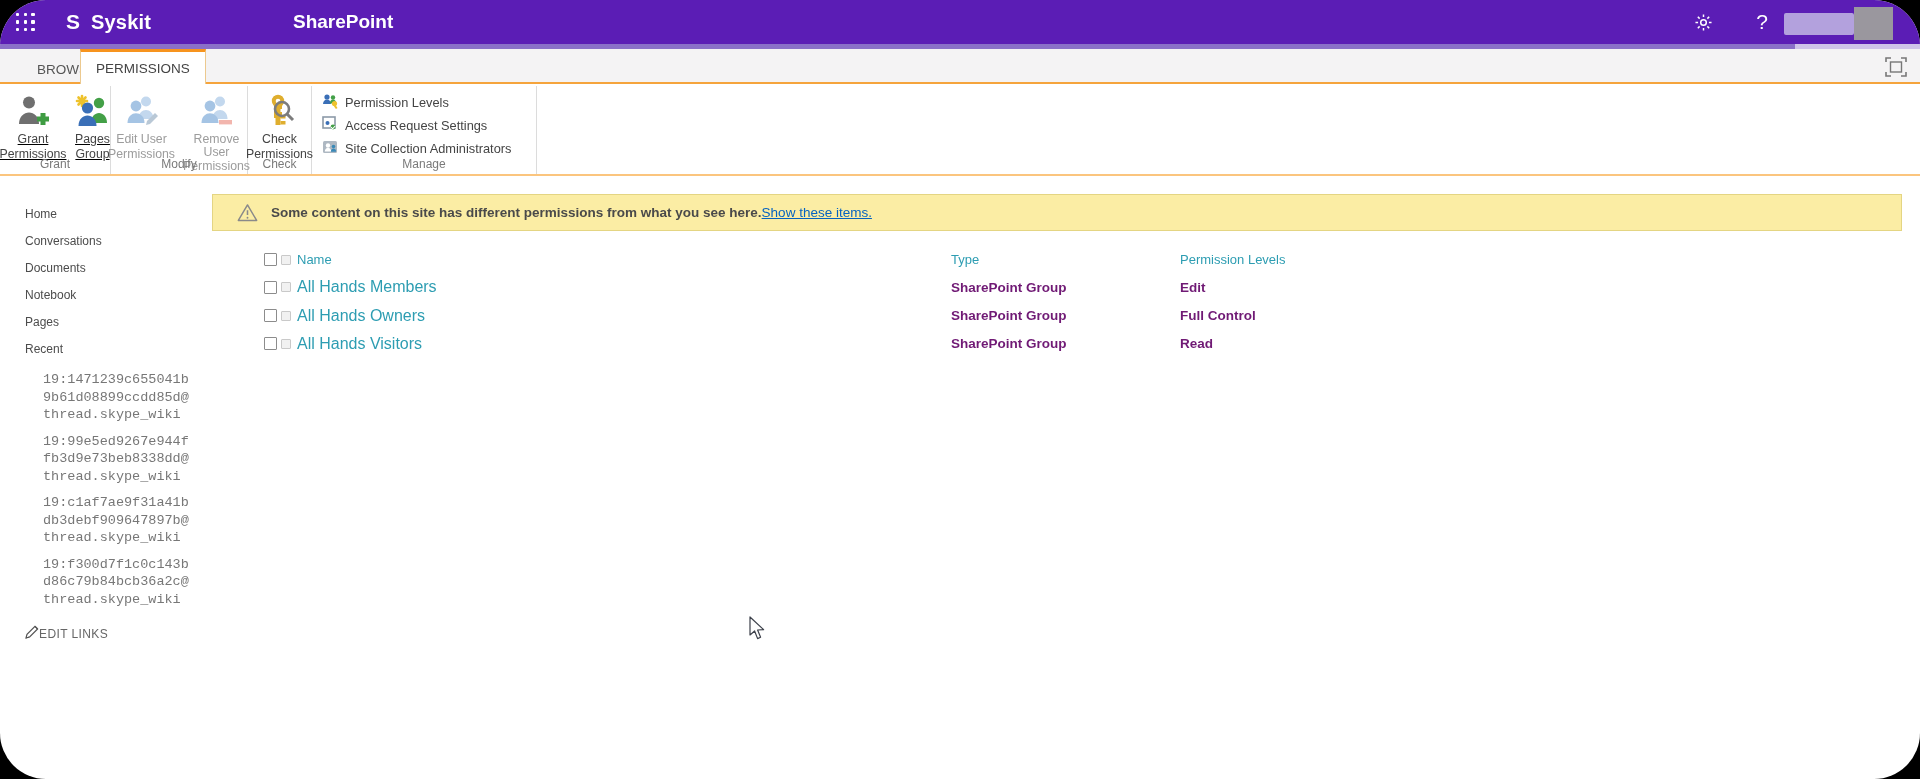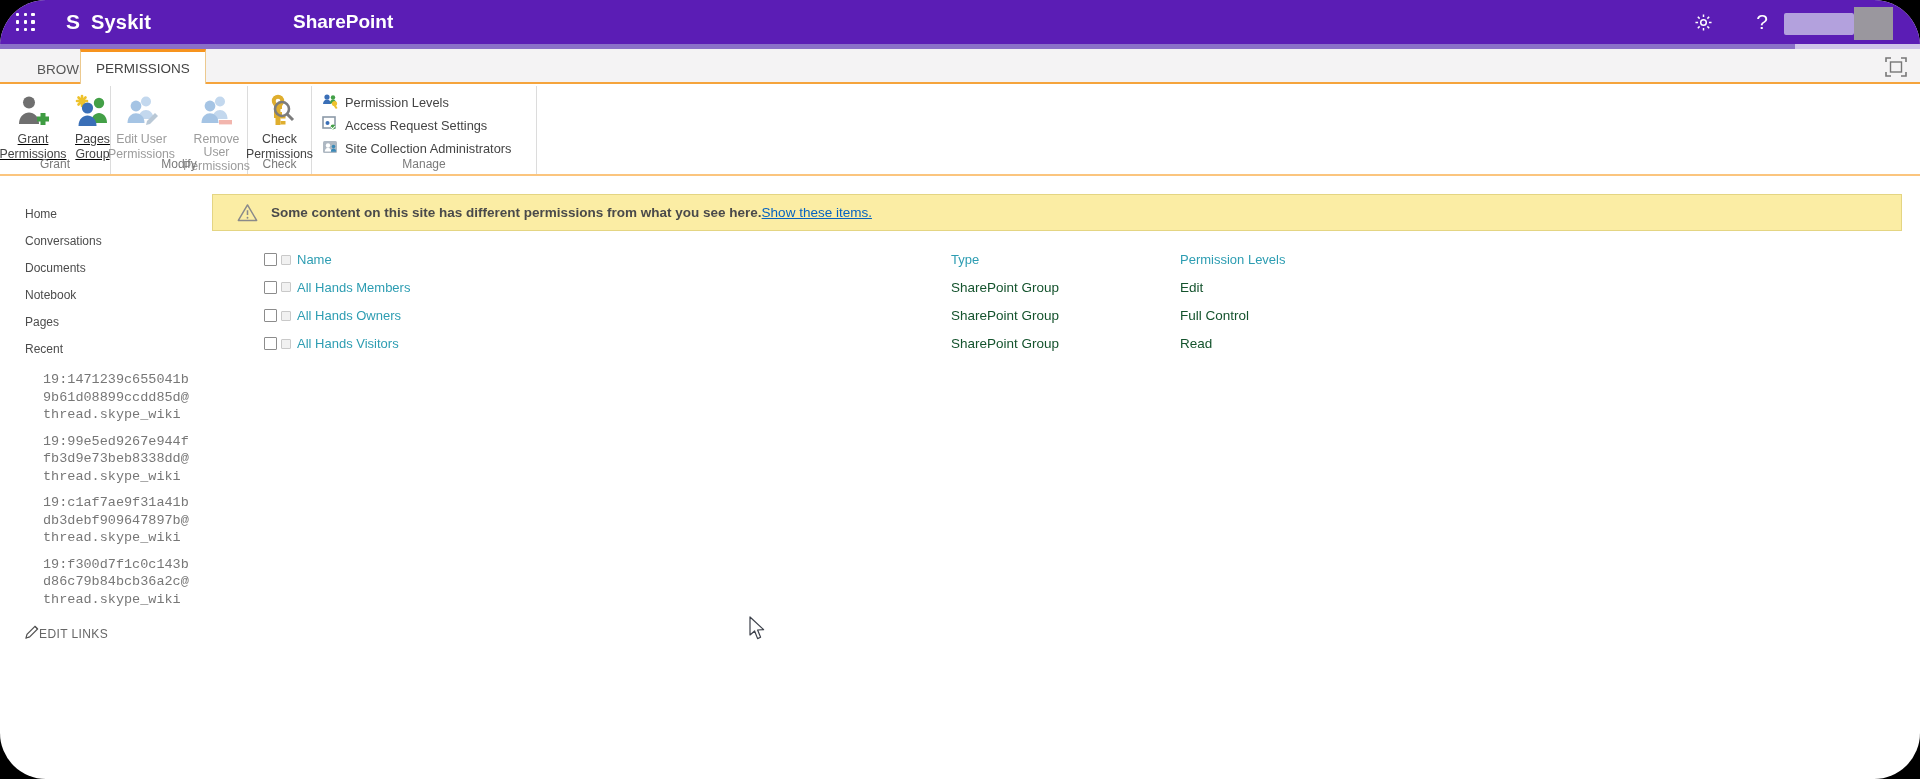--- a/index.html
+++ b/index.html
@@ -73,22 +73,22 @@
 
   
   .grid{position:absolute;left:228px;top:246px;width:1400px;}
   .grow{display:grid;grid-template-columns:17px 16px 654px 229px 220px;align-items:center;padding-left:36px;}
   .grow.head{height:27px;}
   .grow.row{height:28.4px;}
   .cb{width:13px;height:13px;border:1px solid #8c8c8c;background:#fff;box-sizing:border-box;
       border-radius:1px;cursor:pointer;}
   .cb.small{width:10px;height:10px;border:1px solid #c9c9c9;background:#f1f1f1;cursor:pointer;}
   .th{font-size:13px;color:#2d9db2;cursor:pointer;}
-  .td-link{font-size:13px;color:#2d9db2;cursor:pointer;}
-  .td{font-size:13.5px;color:#14532d;}
+  .td-link{font-size:16px;color:#2d9db2;cursor:pointer;}
+  .td{font-size:13.5px;color:#701a75;font-weight:bold;}
 
   
   .cursor{position:absolute;left:746px;top:616px;pointer-events:none;}
 </style>
 </head>
 <body>
 
 <div class="stage">
   <div class="page">
 

